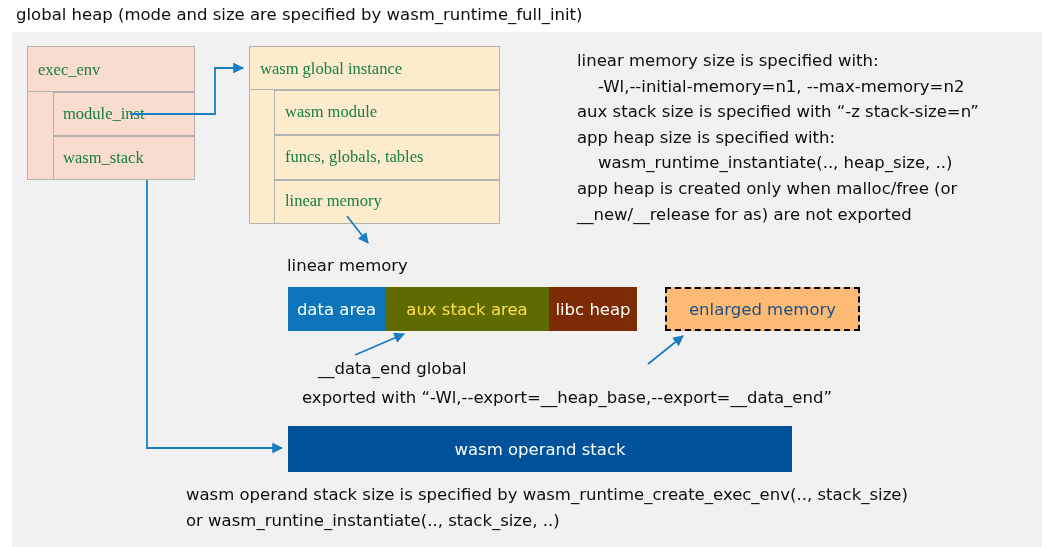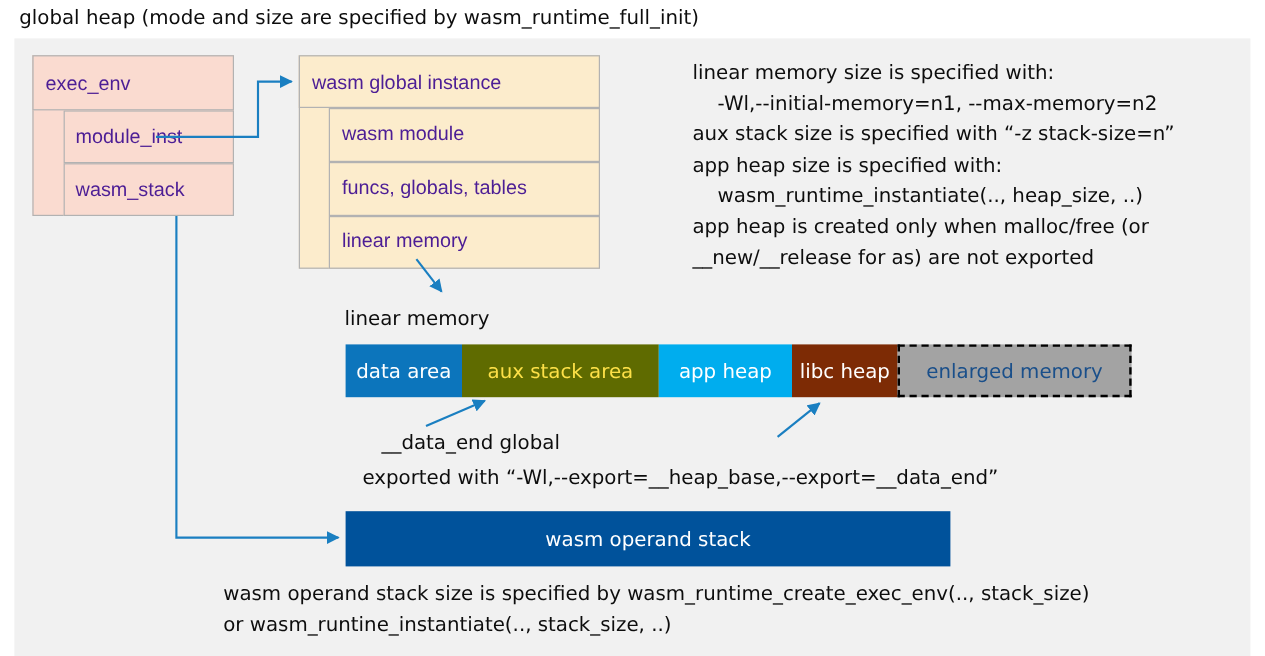--- a/index.html
+++ b/index.html
@@ -44,22 +44,22 @@
     border: 1px solid #b2b2b2;
   }
   .pink   { background: #fadbd0; }
   .cream  { background: #fceccc; }
 
   .boxlabel {
     position: absolute;
     font-size: 16.5px;
     line-height: 1;
     white-space: nowrap;
-    color: #4c1d95;
-    font-family: Liberation Sans, sans-serif;
+    color: #15803d;
+    font-family: Liberation Serif, serif;
     text-align: center;
   }
 
   
   .sidetext {
     position: absolute;
     left: 533px; top: 48px;
     width: 500px;
     font-size: 16.5px;
     line-height: 25.6px;
@@ -89,23 +89,24 @@
   .seg {
     display: flex;
     align-items: center;
     justify-content: center;
     color: #ffffff;
     font-size: 16.5px;
     white-space: nowrap;
     padding: 0 10px;
   }
   .seg.dashed {
-    background: #a3a3a3;
+    background: #fdba74;
     color: #1a4f8a;
     border: 2.5px dashed #000000;
+    margin-left: 28px;
   }
 
   
   .opstack {
     position: absolute;
     left: 288px; top: 426px;
     width: 504px; height: 46px;
     background: #00529b;
     display: flex;
     align-items: center;
@@ -178,21 +179,20 @@
 aux stack size is specified with “-z stack-size=n”
 app heap size is specified with:
     wasm_runtime_instantiate(.., heap_size, ..)
 app heap is created only when malloc/free (or
 __new/__release for as) are not exported</div>
 
   <div class="memcaption">linear memory</div>
   <div class="membar" id="membar">
       <div class="seg" style="width: 97px; background: rgb(12, 117, 188); color: rgb(255, 255, 255);">data area</div>
       <div class="seg" style="width: 164px; background: rgb(95, 107, 0); color: #fde047;">aux stack area</div>
-      <div class="seg" style="width: 111px; background: rgb(0, 173, 238); color: rgb(255, 255, 255);">app heap</div>
       <div class="seg" style="width: 88px; background: rgb(125, 43, 5); color: rgb(255, 255, 255);">libc heap</div>
       <div class="seg dashed" style="width: 195px; color: rgb(26, 79, 138);">enlarged memory</div>
     </div>
 
   <div class="anno" style="left:318px; top:361px;">__data_end global</div>
   <div class="anno" style="left:302px; top:390px;">exported with “-Wl,--export=__heap_base,--export=__data_end”</div>
 
   <div class="opstack">wasm operand stack</div>
   <div class="bottomtext">wasm operand stack size is specified by wasm_runtime_create_exec_env(.., stack_size)
 or wasm_runtine_instantiate(.., stack_size, ..)</div>

